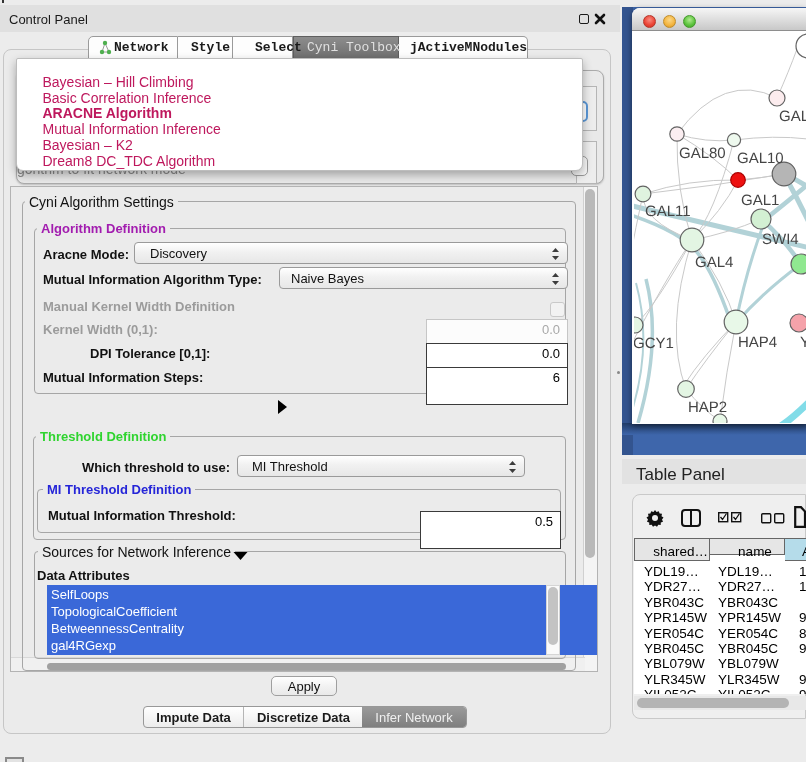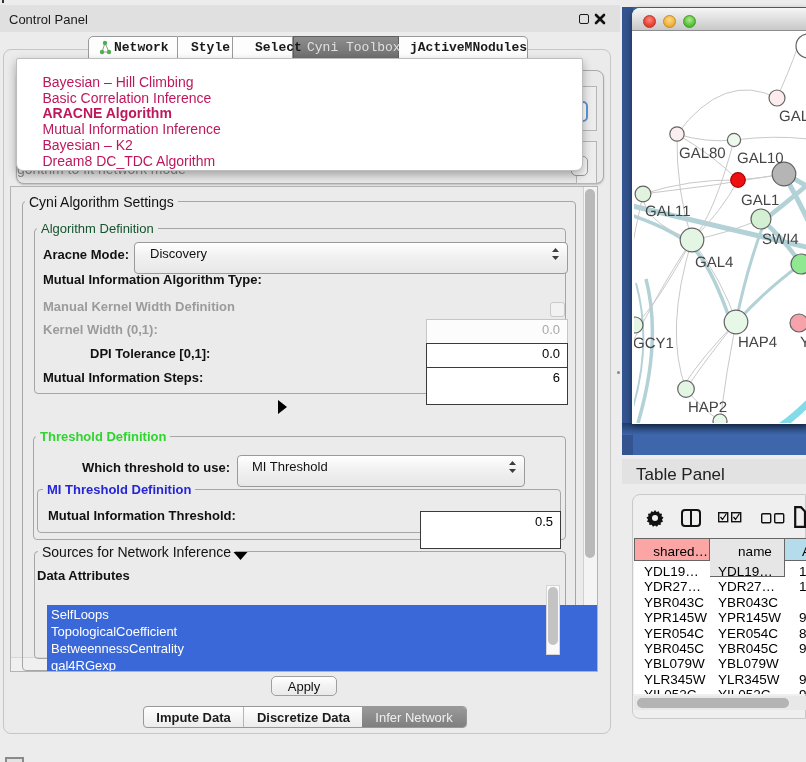--- a/index.html
+++ b/index.html
@@ -2,21 +2,21 @@
 <html><head>
 <meta charset="utf-8">
 <style>
 * { margin:0; padding:0; box-sizing:border-box; }
 html,body { width:806px; height:762px; overflow:hidden; }
 body { font-family:"Liberation Sans", sans-serif; background:#ececec; position:relative; }
 .abs { position:absolute; }
 .lbl { font-size:13px; font-weight:bold; color:#111; }
 .lbl.dis { color:#9b9b9b; }
 .combo { position:absolute; border:1px solid #9a9a9a; border-radius:4px;
-  background:linear-gradient(#ffffff,#f1f1f1 45%,#e7e7e7); height:32px;
+  background:linear-gradient(#ffffff,#f1f1f1 45%,#e7e7e7); height:22px;
   font-size:13px; color:#111; }
 .combo .ctext { position:absolute; left:14px; top:3px; }
 .combo svg { position:absolute; right:6px; top:3px; }
 .field { position:absolute; height:38px; background:#fff; border:1.5px solid #3a3a3a;
   font-size:13px; color:#000; text-align:right; padding:2px 7px 0 0; }
 .gbox { position:absolute; border:1px solid #a6a6a6; border-radius:4px; }
 .gtitle { position:absolute; background:#ebebeb; padding:0 4px; font-size:14px; }
 </style>
 </head>
 <body>
@@ -43,31 +43,37 @@
   <div class="abs" style="right:0;top:0;width:14px;height:100%;background:#f4f4f4;border-left:1px solid #d0d0d0;"></div>
   <div class="abs" style="right:2px;top:2px;width:10px;height:369px;background:#b9b9b9;border-radius:5px;"></div>
 
   <div class="abs" style="left:0;bottom:0;height:14px;width:574px;background:#f0f0f0;border-top:1px solid #d8d8d8;"></div>
   <div class="abs" style="left:36px;bottom:1px;width:519px;height:7px;background:#a0a0a0;border-radius:3.5px;"></div>
 
   <div class="gbox" style="left:11px;top:14px;width:554px;height:470px;"></div>
   <div class="gtitle" style="left:14px;top:7px;color:#111;">Cyni Algorithm Settings</div>
 
   <div class="gbox" style="left:23px;top:41px;width:532px;height:166px;"></div>
-  <div class="gtitle" style="left:26px;top:34px;color:#14532d;font-size:13px;font-weight:normal;">Algorithm Definition</div>
+  <div class="gtitle" style="left:26px;top:34px;color:#a21caf;font-size:13px;font-weight:bold;">Algorithm Definition</div>
 
   <div class="lbl abs" style="left:32px;top:60px;">Aracne Mode:</div>
   <div class="combo" style="left:123px;top:55px;width:434px;">
     <span class="ctext" style="left:15px;">Discovery</span>
     <svg width="11" height="16" viewBox="0 0 11 16">
         <path d="M2 6 L5.5 2 L9 6 Z M2 10 L5.5 14 L9 10 Z" fill="#3c3c3c"></path>
       </svg>
   </div>
 
   <div class="lbl abs" style="left:32px;top:85px;">Mutual Information Algorithm Type:</div>
+  <div class="combo" style="left:268px;top:80px;width:289px;">
+    <span class="ctext" style="left:11px;">Naive Bayes</span>
+    <svg width="11" height="16" viewBox="0 0 11 16">
+        <path d="M2 6 L5.5 2 L9 6 Z M2 10 L5.5 14 L9 10 Z" fill="#3c3c3c"></path>
+      </svg>
+  </div>
 
   <div class="lbl dis abs" style="left:32px;top:112px;">Manual Kernel Width Definition</div>
   <div class="abs" style="left:539px;top:115px;width:15px;height:15px;border:1px solid #c9c9c9;border-radius:3px;background:#f2f2f2;"></div>
 
   <div class="lbl dis abs" style="left:32px;top:135px;">Kernel Width (0,1):</div>
   <div class="field" style="left:415px;top:132px;width:142px;border:1px solid #c6c6c6;background:#fcfcfc;color:#a8a8a8;">0.0</div>
 
   <div class="lbl abs" style="left:32px;top:159px;margin-left:47px;">DPI Tolerance [0,1]:</div>
   <div class="field" style="left:415px;top:156px;width:142px;">0.0</div>
 
@@ -93,21 +99,21 @@
   <div class="gtitle" style="left:32px;top:295px;color:#2525d8;font-size:13px;font-weight:bold;">MI Threshold Definition</div>
   <div class="lbl abs" style="left:37px;top:321px;">Mutual Information Threshold:</div>
   <div class="field" style="left:409px;top:324px;width:141px;">0.5</div>
 
   <div class="gbox" style="left:23px;top:364px;width:532px;height:108px;"></div>
   <div class="gtitle" style="left:27px;top:357px;color:#111;font-weight:normal;">Sources for Network Inference</div>
   <svg class="abs" style="left:222px;top:364px;" width="15" height="10" viewBox="0 0 15 10">
       <path d="M0.5 1 L14.5 1 L7.5 9 Z" fill="#000"></path>
     </svg>
   <div class="lbl abs" style="left:26px;top:381px;">Data Attributes</div>
-  <div class="abs" style="left:36px;top:398px;width:576px;height:70px;background:#3a68d8;color:#fff;font-size:13px;overflow:hidden;margin-top:20px;">
+  <div class="abs" style="left:36px;top:398px;width:576px;height:70px;background:#3a68d8;color:#fff;font-size:13px;overflow:hidden;">
     <div style="padding:1px 0 0 4px;line-height:17px;">SelfLoops<br>TopologicalCoefficient<br>BetweennessCentrality<br>gal4RGexp</div>
   </div>
   <div class="abs" style="left:535px;top:398px;width:14px;height:70px;background:#fafafa;border:1px solid #d5d5d5;"></div>
   <div class="abs" style="left:537px;top:400px;width:10px;height:58px;background:#c3c3c3;border-radius:5px;"></div>
 </div>
 
 <div class="abs" style="left:271px;top:676px;width:66px;height:20px;background:linear-gradient(#ffffff,#f2f2f2 50%,#e9e9e9);border:1px solid #9f9f9f;border-radius:5px;text-align:center;font-size:13px;color:#111;padding-top:2px;">Apply</div>
 
 <div class="abs" style="left:143px;top:706px;width:324px;height:22px;border:1px solid #989898;border-radius:4px;background:linear-gradient(#ffffff,#ececec);font-size:13px;font-weight:bold;color:#1a1a1a;">
   <div class="abs" style="left:0;top:0;width:100px;height:20px;text-align:center;padding-top:3px;border-right:1px solid #b5b5b5;">Impute Data</div>
@@ -248,21 +254,21 @@
 </svg>
 <svg class="abs" style="left:761px;top:513px;" width="24" height="11" viewBox="0 0 24 11">
   <rect x="0.7" y="0.7" width="9" height="9" rx="1" fill="none" stroke="#111" stroke-width="1.4"></rect>
   <rect x="13.7" y="0.7" width="9" height="9" rx="1" fill="none" stroke="#111" stroke-width="1.4"></rect>
 </svg>
 <svg class="abs" style="left:794px;top:506px;" width="12" height="22" viewBox="0 0 12 22">
   <path d="M1.2 1.2 L7 1.2 L11 5.5 L11 20.8 L1.2 20.8 Z" fill="none" stroke="#111" stroke-width="2.2"></path>
 </svg>
 
 <div class="abs" style="left:634px;top:538px;width:172px;height:156px;background:#fff;overflow:hidden;font-size:13.5px;color:#000;">
-  <div class="abs" style="left:0;top:0;width:76px;height:23px;background:#fca5a5;border:1px solid #666;text-align:right;padding:5px 1px 0 16px;">shared…</div>
-  <div class="abs" style="left:76px;top:0;width:75px;height:39px;background:#e6e6e6;border:1px solid #666;border-left:none;text-align:center;padding:5px 0 0 16px;">name</div>
+  <div class="abs" style="left:0;top:0;width:76px;height:23px;background:#e5e5e5;border:1px solid #666;text-align:right;padding:5px 1px 0 16px;">shared…</div>
+  <div class="abs" style="left:76px;top:0;width:75px;height:17px;background:#e6e6e6;border:1px solid #666;border-left:none;text-align:center;padding:5px 0 0 16px;">name</div>
   <div class="abs" style="left:151px;top:0;width:30px;height:23px;background:#b5dcea;border:1px solid #666;border-left:none;padding:5px 0 0 17px;">A</div>
   <div class="abs" style="left:10px;top:26px;line-height:15.4px;">YDL19…<br>YDR27…<br>YBR043C<br>YPR145W<br>YER054C<br>YBR045C<br>YBL079W<br>YLR345W<br>YIL052C</div>
   <div class="abs" style="left:84px;top:26px;line-height:15.4px;">YDL19…<br>YDR27…<br>YBR043C<br>YPR145W<br>YER054C<br>YBR045C<br>YBL079W<br>YLR345W<br>YIL052C</div>
   <div class="abs" style="left:165px;top:26px;line-height:15.4px;">13<br>12<br>&nbsp;<br>9.<br>8.<br>9.<br>&nbsp;<br>9.<br>9.</div>
 </div>
 <div class="abs" style="left:634px;top:696px;width:172px;height:14px;background:#e8e8e8;"></div>
 <div class="abs" style="left:637px;top:698px;width:152px;height:10px;background:#b4b4b4;border-radius:5px;"></div>
 
 </body></html>

